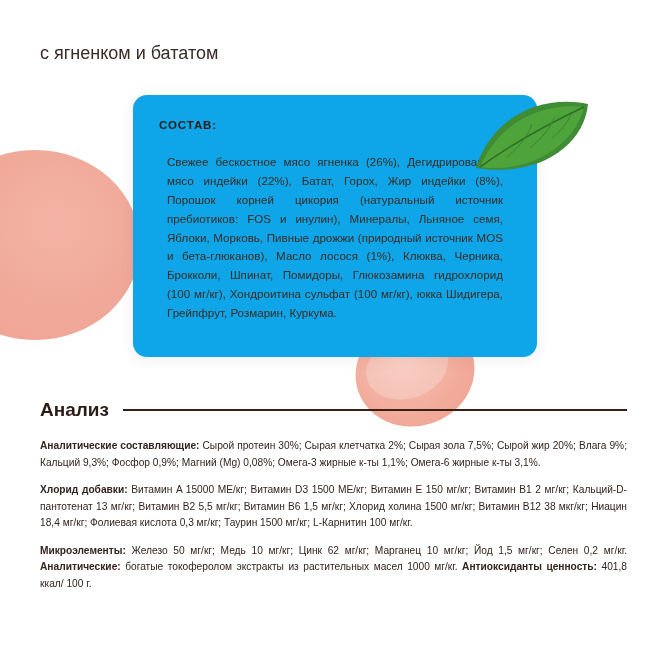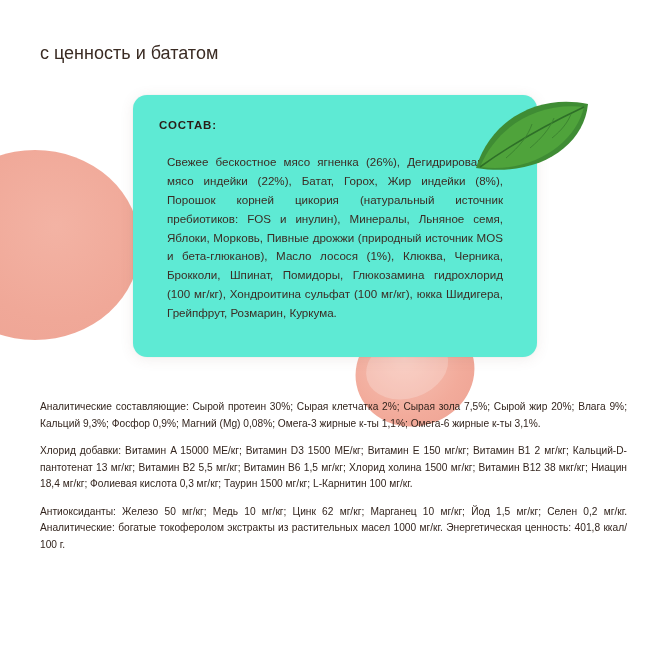--- a/index.html
+++ b/index.html
@@ -74,21 +74,21 @@
     color: #3a2b23;
     margin: 9px 0 0 0;
     font-weight: normal;
   }
 
   
   .card {
     position: relative;
     z-index: 2;
     margin: 31px 38px 0 133px;
-    background: #5eead4;
+    background: #0ea5e9;
     border-radius: 14px;
     box-shadow: 0 2px 14px rgba(120, 80, 70, 0.10), 0 0 0 1px rgba(0,0,0,0.015);
     padding: 24px 26px 26px 26px;
     width: 404px;
   }
   .card-title {
     font-size: 11.5px;
     font-weight: bold;
     letter-spacing: 0.9px;
     color: #2a1d17;
@@ -127,54 +127,58 @@
 
   .analysis-body { margin-top: 17px; }
   .para {
     font-size: 10.2px;
     line-height: 1.62;
     color: #33251e;
     text-align: justify;
     margin: 0 0 11px 0;
   }
   .para:last-child { margin-bottom: 0; }
-  .lbl { font-weight: normal; margin-top: 30px; }
+  .lbl { font-weight: bold; margin-top: 30px; }
 </style>
 </head>
 <body>
 
 <div class="blob blob-salmon-top"></div>
 <div class="blob blob-salmon-bottom"></div>
 
 <div class="leaf">
   <svg viewBox="0 0 120 78" width="120" height="78" aria-hidden="true">
     <path d="M4 70 C 20 18, 70 -4, 116 6 C 112 48, 66 80, 4 70 Z" fill="#3f8c34"></path>
     <path d="M8 69 C 26 26, 68 4, 112 9 C 104 44, 62 76, 8 69 Z" fill="#4fa33b"></path>
     <path d="M8 69 C 40 46, 80 24, 112 9" stroke="#2e6f28" stroke-width="1.6" fill="none"></path>
     <path d="M34 60 C 48 48, 56 38, 60 26" stroke="#3c8530" stroke-width="1" fill="none"></path>
     <path d="M58 50 C 70 40, 78 30, 82 20" stroke="#3c8530" stroke-width="1" fill="none"></path>
     <path d="M80 40 C 90 32, 96 24, 99 16" stroke="#3c8530" stroke-width="1" fill="none"></path>
   </svg>
 </div>
 
 <div class="header">
-  <p class="subtitle">с ценность и бататом</p>
+  <p class="subtitle">с ягненком и бататом</p>
 </div>
 
 <div class="card">
   <div class="card-title">СОСТАВ:</div>
   <p class="card-body">Свежее бескостное мясо ягненка (26%), Дегидрированное мясо индейки (22%), Батат, Горох, Жир индейки (8%), Порошок корней цикория (натуральный источник пребиотиков: FOS и инулин), Минералы, Льняное семя, Яблоки, Морковь, Пивные дрожжи (природный источник MOS и бета-глюканов), Масло лосося (1%), Клюква, Черника, Брокколи, Шпинат, Помидоры, Глюкозамина гидрохлорид (100 мг/кг), Хондроитина сульфат (100 мг/кг), юкка Шидигера, Грейпфрут, Розмарин, Куркума.</p>
 </div>
 
 <div class="analysis">
+  <div class="analysis-head">
+    <div class="analysis-title">Анализ</div>
+    <div class="rule"></div>
+  </div>
 
   <div class="analysis-body">
     <p class="para">
       <span class="lbl">Аналитические составляющие:</span><span> Сырой протеин 30%; Сырая клетчатка 2%; Сырая зола 7,5%; Сырой жир 20%; Влага 9%; Кальций 9,3%; Фосфор 0,9%; Магний (Mg) 0,08%; Омега-3 жирные к-ты 1,1%; Омега-6 жирные к-ты 3,1%.</span>
     </p>
     <p class="para">
       <span class="lbl">Хлорид добавки:</span><span> Витамин A 15000 МЕ/кг; Витамин D3 1500 МЕ/кг; Витамин E 150 мг/кг; Витамин B1 2 мг/кг; Кальций-D-пантотенат 13 мг/кг; Витамин B2 5,5 мг/кг; Витамин B6 1,5 мг/кг; Хлорид холина 1500 мг/кг; Витамин B12 38 мкг/кг; Ниацин 18,4 мг/кг; Фолиевая кислота 0,3 мг/кг; Таурин 1500 мг/кг; L-Карнитин 100 мг/кг.</span>
     </p>
     <p class="para">
-      <span class="lbl">Антиоксиданты:</span><span> Железо 50 мг/кг; Медь 10 мг/кг; Цинк 62 мг/кг; Марганец 10 мг/кг; Йод 1,5 мг/кг; Селен 0,2 мг/кг. </span><span class="lbl">Аналитические:</span><span> богатые токоферолом экстракты из растительных масел 1000 мг/кг. </span><span class="lbl">Энергетическая ценность:</span><span> 401,8 ккал/ 100 г.</span>
+      <span class="lbl">Микроэлементы:</span><span> Железо 50 мг/кг; Медь 10 мг/кг; Цинк 62 мг/кг; Марганец 10 мг/кг; Йод 1,5 мг/кг; Селен 0,2 мг/кг. </span><span class="lbl">Аналитические:</span><span> богатые токоферолом экстракты из растительных масел 1000 мг/кг. </span><span class="lbl">Антиоксиданты ценность:</span><span> 401,8 ккал/ 100 г.</span>
     </p>
   </div>
 </div>
 
 </body></html>

